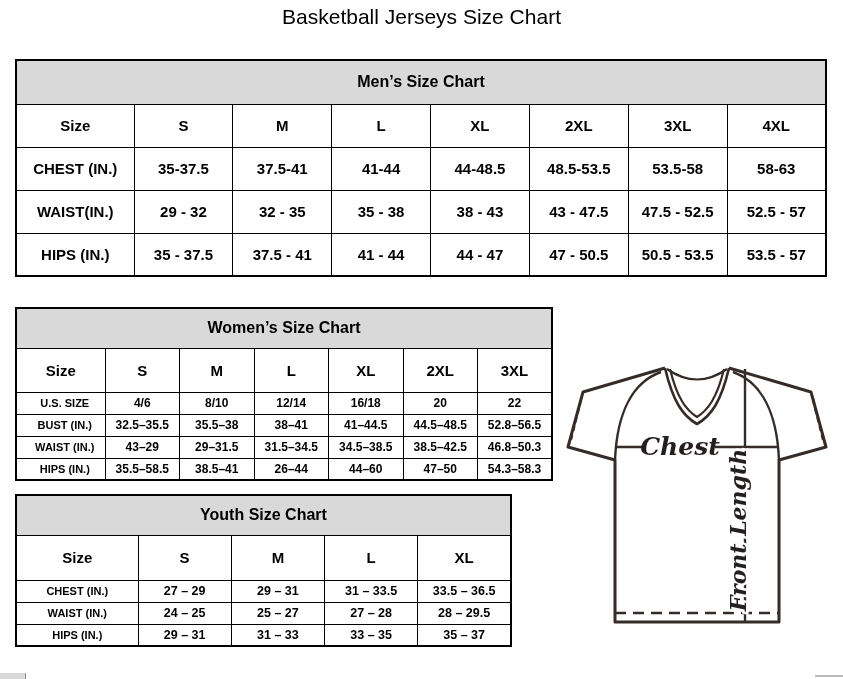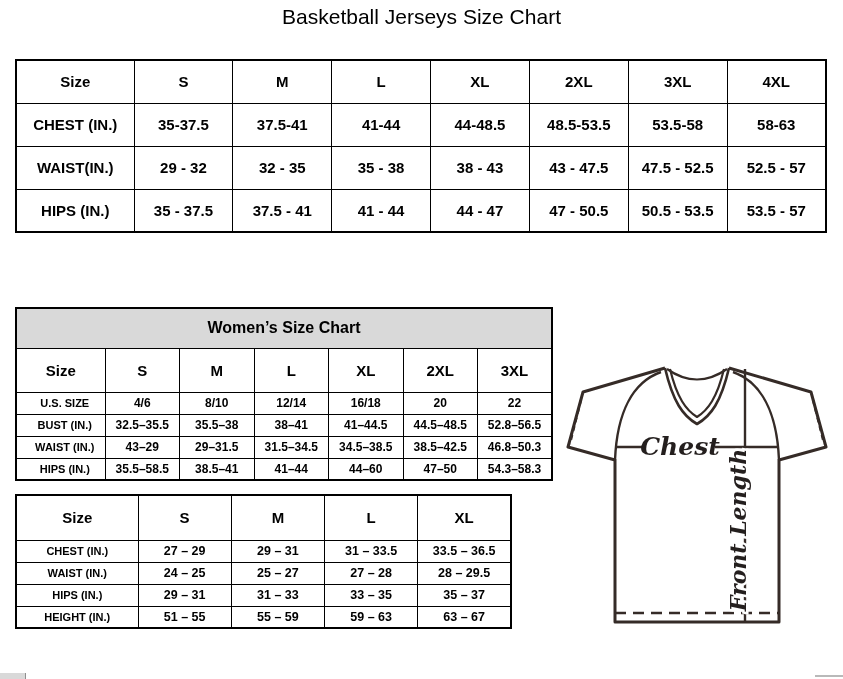--- a/index.html
+++ b/index.html
@@ -54,20 +54,23 @@
       <col style="width:118px">
       <col>
       <col>
       <col>
       <col>
       <col>
       <col>
       <col>
     </colgroup>
   <tbody>
+      <tr class="band">
+    <th colspan="8">Men’s Size Chart</th>
+  </tr>
   <tr class="sizes">
     <th>Size</th>
     <th>S</th>
     <th>M</th>
     <th>L</th>
     <th>XL</th>
     <th>2XL</th>
     <th>3XL</th>
     <th>4XL</th>
   </tr>
@@ -151,37 +154,40 @@
     <td>29–31.5</td>
     <td>31.5–34.5</td>
     <td>34.5–38.5</td>
     <td>38.5–42.5</td>
     <td>46.8–50.3</td>
   </tr>
   <tr class="datarow">
     <td class="rowlabel">HIPS (IN.)</td>
     <td>35.5–58.5</td>
     <td>38.5–41</td>
-    <td>41–44</td>
+    <td>26–44</td>
     <td>44–60</td>
     <td>47–50</td>
     <td>54.3–58.3</td>
   </tr>
 </tbody>
   </table>
 
 <table class="you">
   <colgroup>
       <col style="width:122px">
       <col>
       <col>
       <col>
       <col>
     </colgroup>
   <tbody>
+      <tr class="band">
+    <th colspan="5">Youth Size Chart</th>
+  </tr>
   <tr class="sizes">
     <th>Size</th>
     <th>S</th>
     <th>M</th>
     <th>L</th>
     <th>XL</th>
   </tr>
   <tr class="datarow">
     <td class="rowlabel">CHEST (IN.)</td>
     <td>27 – 29</td>
@@ -196,27 +202,20 @@
     <td>27 – 28</td>
     <td>28 – 29.5</td>
   </tr>
   <tr class="datarow">
     <td class="rowlabel">HIPS (IN.)</td>
     <td>29 – 31</td>
     <td>31 – 33</td>
     <td>33 – 35</td>
     <td>35 – 37</td>
   </tr>
-  <tr class="datarow">
-    <td class="rowlabel">HEIGHT (IN.)</td>
-    <td>51 – 55</td>
-    <td>55 – 59</td>
-    <td>59 – 63</td>
-    <td>63 – 67</td>
-  </tr>
 </tbody>
   </table>
 
 <div class="jersey">
   <svg viewBox="0 0 285 265">
     <g fill="none" stroke="#352b27" stroke-linejoin="round" stroke-linecap="butt">
 
       <path d="M108,8 L26,32 L11,87 L58,100 L58,262 L222,262 L222,100 L269,87 L254,32 L172,8" stroke-width="3"></path>
 
       <path d="M108,8 C116,42 126,56 140,64 C154,56 164,42 172,8" stroke-width="2.6"></path>

